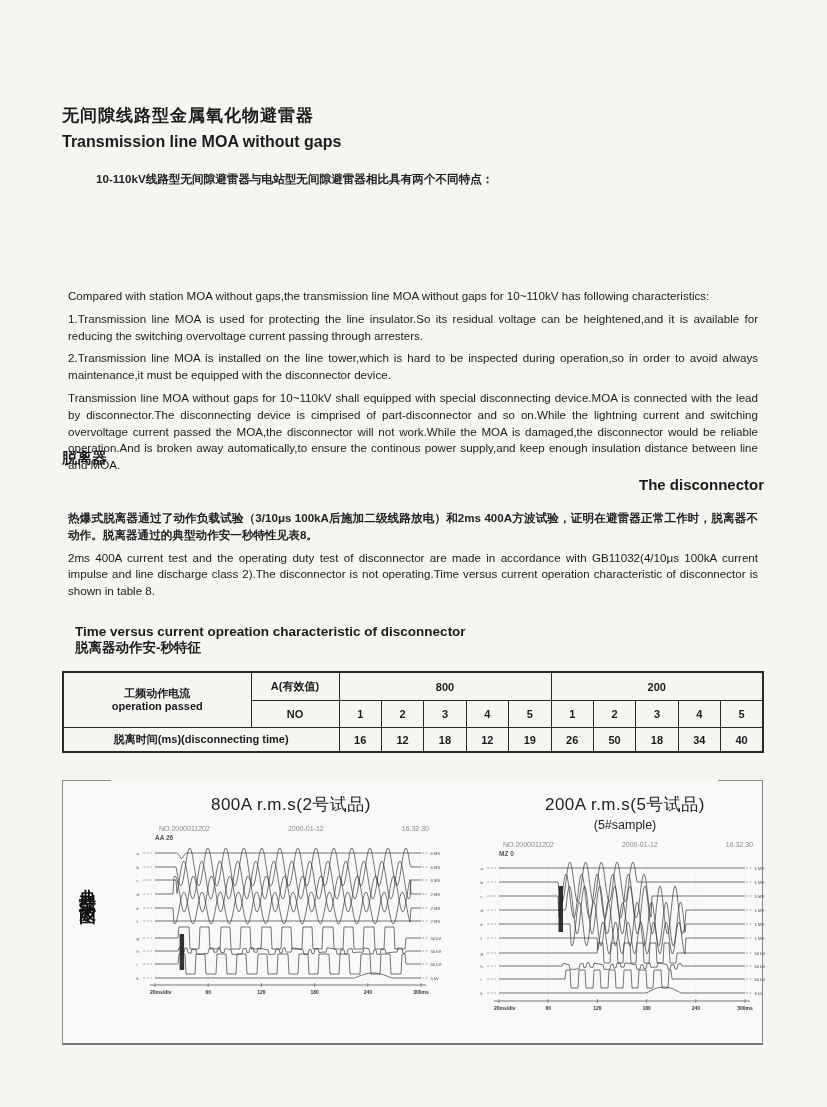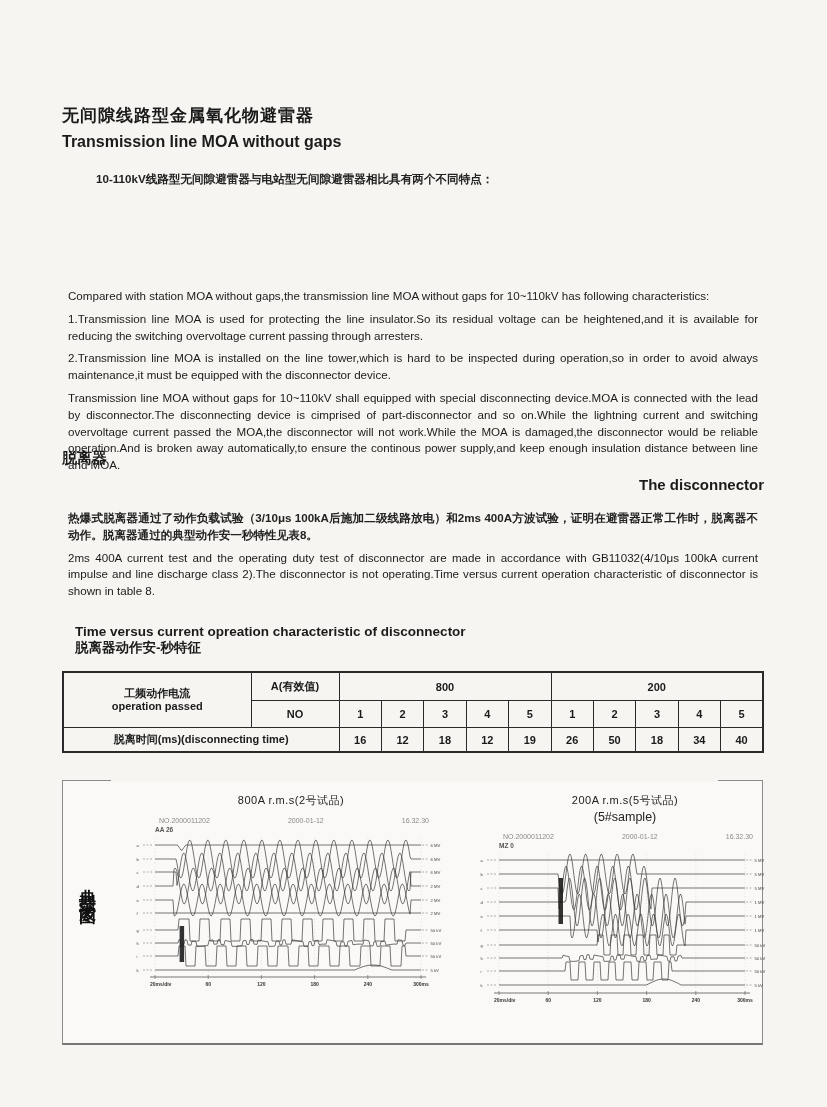--- a/index.html
+++ b/index.html
@@ -65,21 +65,21 @@
     content:'';position:absolute;top:-1px;left:48px;right:44px;height:2px;background:#f6f5f2;
   }
   .side-label{
     position:absolute;left:13px;top:94px;
     writing-mode:vertical-rl;
     font-size:17px;font-weight:bold;letter-spacing:5px;color:#111;
   }
   .chart{position:absolute;top:12px;}
   .chart.left{left:72px;width:312px;}
   .chart.right{left:416px;width:292px;}
-  .chart .ct{font-size:11px;color:#222;text-align:center;margin:0;letter-spacing:.5px;}
+  .chart .ct{font-size:17px;color:#222;text-align:center;margin:0;letter-spacing:.5px;}
   .chart .cs{font-size:12.5px;color:#222;text-align:center;margin:2px 0 0 0;}
   .meta{display:flex;margin:9px 18px 0 24px;font-size:7px;color:#8a8a8a;justify-content:space-between;}
   .tag{font-size:6.5px;color:#555;font-weight:bold;margin:2px 0 0 20px;}
   svg.osc{display:block;margin-top:1px;}
 </style>
 </head>
 <body>
 
 <div class="page">
 

